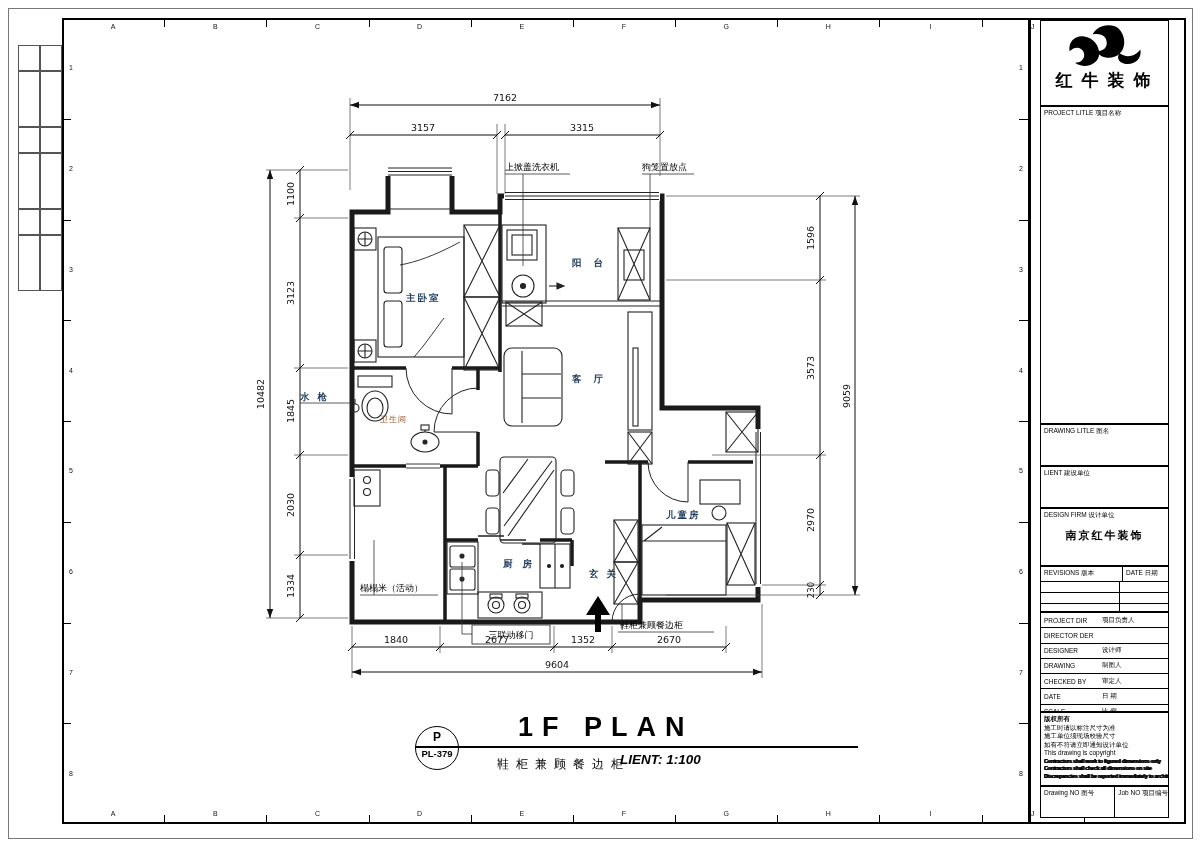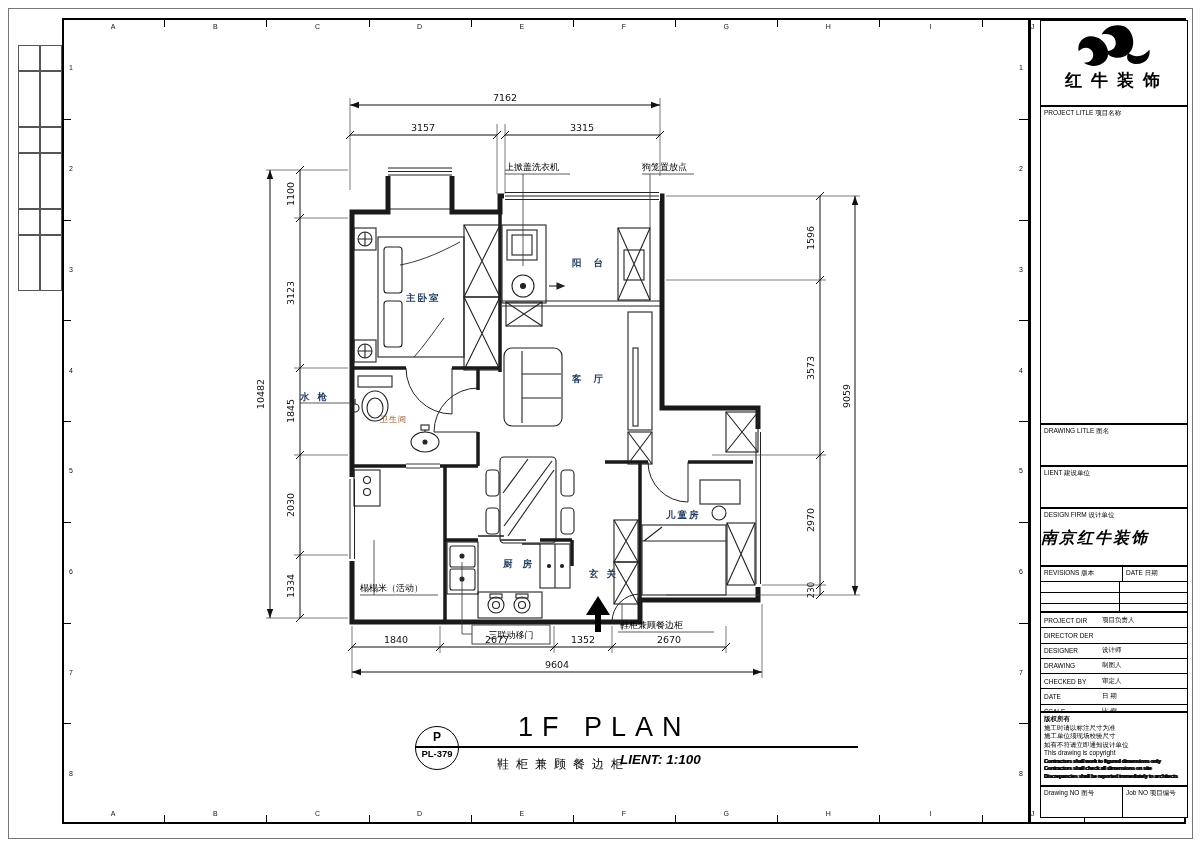--- a/index.html
+++ b/index.html
@@ -17,28 +17,28 @@
   .dim{font-size:9.5px;fill:#111;}
   .dim-small{font-size:8.5px;fill:#111;}
   .room{font-size:9.5px;fill:#1f3a5c;font-weight:bold;}
   .room-sm{font-size:8px;fill:#9a4d1e;}
   .anno{font-size:9px;fill:#000;}
   
   .tag-circle{left:415px;top:726px;width:42px;height:42px;border:1.6px solid #000;border-radius:50%;text-align:center;}
   .tag-p{display:block;font-size:12px;font-weight:bold;margin-top:3px;line-height:14px;}
   .tag-code{display:block;font-size:9.5px;font-weight:bold;line-height:13px;margin-top:3px;}
   .title-line{left:415px;top:746px;width:443px;height:1.6px;background:#000;}
-  .title-en{left:518px;top:712px;font-size:27px;font-weight:normal;letter-spacing:9px;}
+  .title-en{left:518px;top:712px;font-size:27px;font-weight:bold;letter-spacing:9px;}
   .title-cn{left:497px;top:756px;font-size:12px;letter-spacing:7px;}
   .title-scale{left:620px;top:752px;font-size:13.5px;font-weight:bold;font-style:italic;}
   
   .tb{left:1040px;top:18px;width:136px;height:807px;}
-  .tb-section{position:absolute;left:0;width:148px;border:1px solid #000;box-sizing:border-box;background:#fff;}
+  .tb-section{position:absolute;left:0;width:129px;border:1px solid #000;box-sizing:border-box;background:#fff;}
   .tb-label{font-size:6.5px;padding:2px 0 0 3px;white-space:nowrap;}
-  .tb-value{font-size:16px;font-weight:bold;letter-spacing:2px;font-style:italic;}
+  .tb-value{font-size:11px;font-weight:bold;text-align:center;letter-spacing:2px;}
   .tb-logo-text{font-size:17px;font-weight:bold;letter-spacing:9px;text-align:center;white-space:nowrap;margin-left:6px;}
   .rev-head{display:flex;border-bottom:1px solid #000;height:14px;}
   .rev-head .c1{width:78px;border-right:1px solid #000;}
   .rev-head .c2{flex:1;}
   .rev-row{display:flex;height:10px;border-bottom:1px solid #000;}
   .rev-row .c1{width:78px;border-right:1px solid #000;}
   .rev-row .c2{flex:1;}
   .staff-row{display:flex;height:14.28px;border-bottom:1px solid #000;align-items:center;}
   .staff-row span{font-size:6.5px;white-space:nowrap;}
   .staff-en{margin-left:3px;width:58px;}

